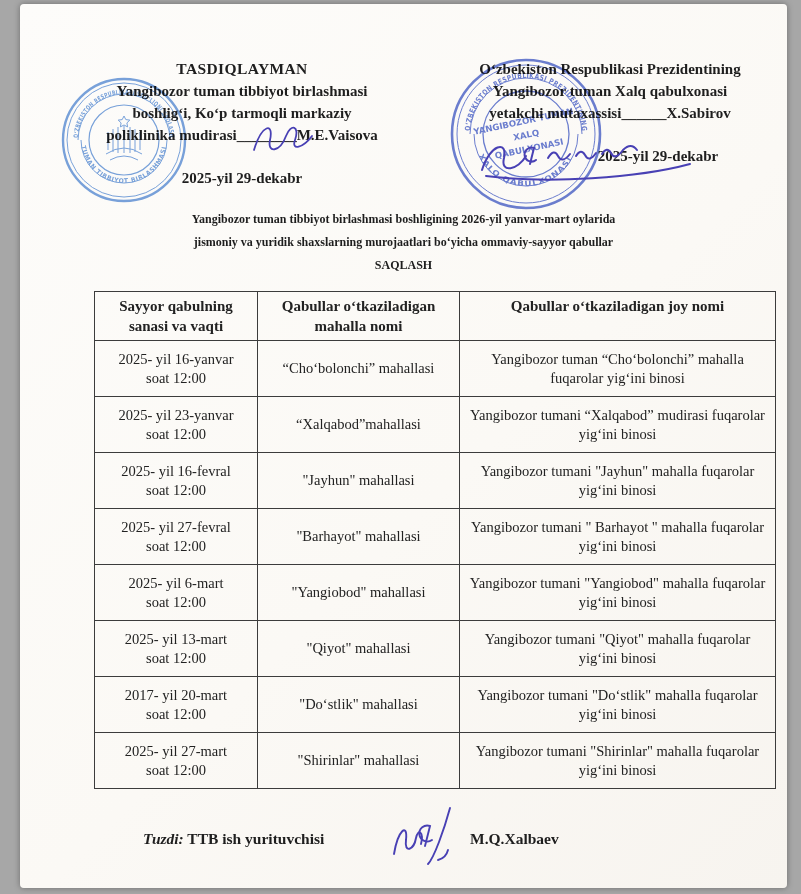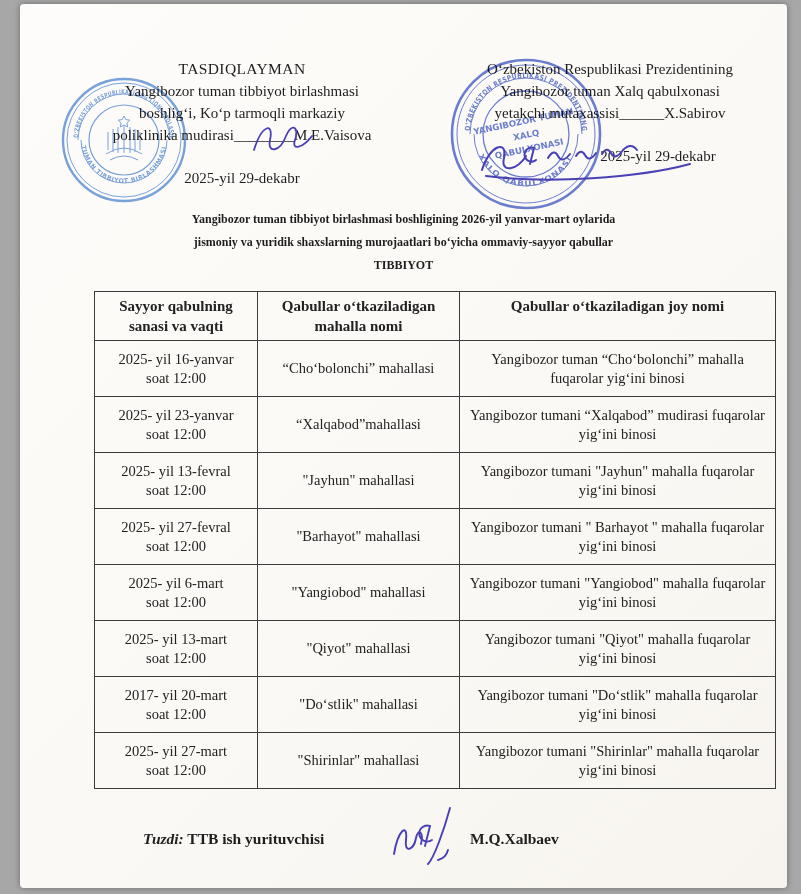--- a/index.html
+++ b/index.html
@@ -10,21 +10,21 @@
     color:#1e1e1e;
   }
   .paper{
     position:absolute;left:20px;top:4px;width:767px;height:884px;
     background:linear-gradient(135deg,#fdfcfa 0%,#fbf9f5 55%,#f7f4ef 100%);
     border-radius:4px;
     box-shadow:0 0 6px rgba(0,0,0,.35);
   }
   .approval{
     position:absolute;width:360px;text-align:center;
-    font-weight:normal;font-size:15px;line-height:22px;
+    font-weight:bold;font-size:15px;line-height:22px;
   }
   .approval-left{left:42px;top:54px;}
   .approval-right{left:410px;top:54px;}
   .appr-heading{font-size:15.5px;letter-spacing:.4px;}
   .appr-date{margin-top:21px;}
   .approval-right .appr-date{padding-left:96px;}
   .blank{letter-spacing:0;}
   .doc-title{
     position:absolute;left:24px;top:204px;width:719px;
     text-align:center;font-weight:bold;font-size:12px;line-height:23px;
@@ -129,21 +129,21 @@
       <path d="M80,28 q6,-10 10,-2 q4,8 12,-2"></path>
       <path d="M108,26 q5,-8 9,-1 q4,8 11,-2"></path>
       <path d="M134,24 q5,-8 9,-1 q4,8 12,-3 q8,-8 14,0"></path>
       <path d="M18,46 C80,54 170,48 222,34"></path>
     </g>
   </svg>
 
   <div class="doc-title">
     <div>Yangibozor tuman tibbiyot birlashmasi boshligining 2026-yil yanvar-mart oylarida</div>
     <div>jismoniy va yuridik shaxslarning murojaatlari bo‘yicha ommaviy-sayyor qabullar</div>
-    <div>TIBBIYOT</div>
+    <div>SAQLASH</div>
   </div>
 
   <table class="schedule">
     <colgroup>
       <col style="width:163px">
         <col style="width:202px">
         <col style="width:316px">
     </colgroup>
     <thead>
       <tr>
@@ -164,21 +164,21 @@
       <tr>
         <td>
             <div>2025- yil 23-yanvar</div>
             <div>soat 12:00</div>
           </td>
         <td>“Xalqabod”mahallasi</td>
         <td>Yangibozor tumani “Xalqabod” mudirasi fuqarolar yig‘ini binosi</td>
       </tr>
       <tr>
         <td>
-            <div>2025- yil 13-fevral</div>
+            <div>2025- yil 16-fevral</div>
             <div>soat 12:00</div>
           </td>
         <td>"Jayhun" mahallasi</td>
         <td>Yangibozor tumani "Jayhun" mahalla fuqarolar yig‘ini binosi</td>
       </tr>
       <tr>
         <td>
             <div>2025- yil 27-fevral</div>
             <div>soat 12:00</div>
           </td>

